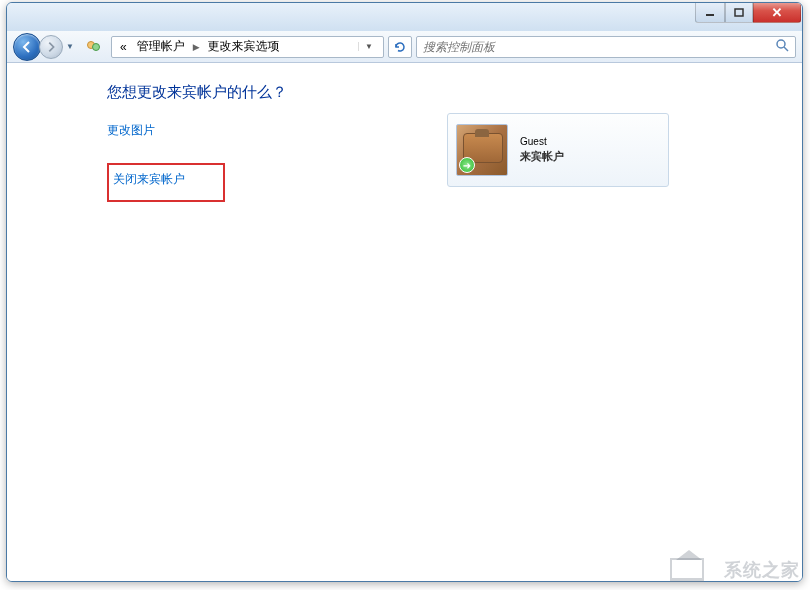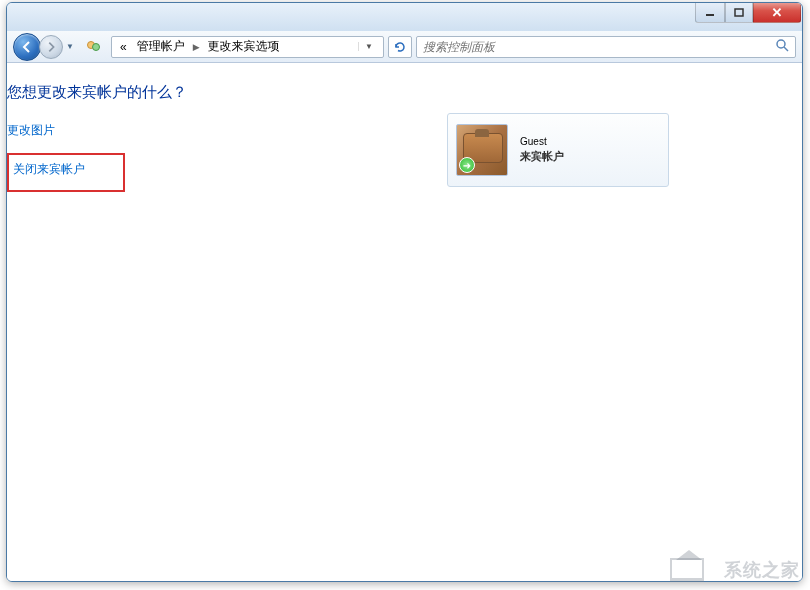--- a/index.html
+++ b/index.html
@@ -184,35 +184,36 @@
       font-size: 13px;
       cursor: pointer;
     }
     .content {
       background: #fff;
       height: calc(100% - 60px);
       padding: 20px 0 0 0;
       display: flex;
     }
     .left-col {
+      padding-left: 100px;
       width: 440px;
     }
     .page-title {
       color: #003399;
       font-size: 15px;
       font-weight: normal;
       margin-bottom: 18px;
     }
     .action-link {
       display: block;
       color: #0066cc;
       font-size: 12px;
       text-decoration: none;
       cursor: pointer;
-      margin-bottom: 10px;
+      margin-bottom: 20px;
       padding: 2px 0;
     }
     .highlight-box {
       border: 2px solid #d93030;
       padding: 4px 38px 4px 4px;
       display: inline-block;
       margin-top: 2px;
     }
     .right-col {
       padding-top: 30px;

